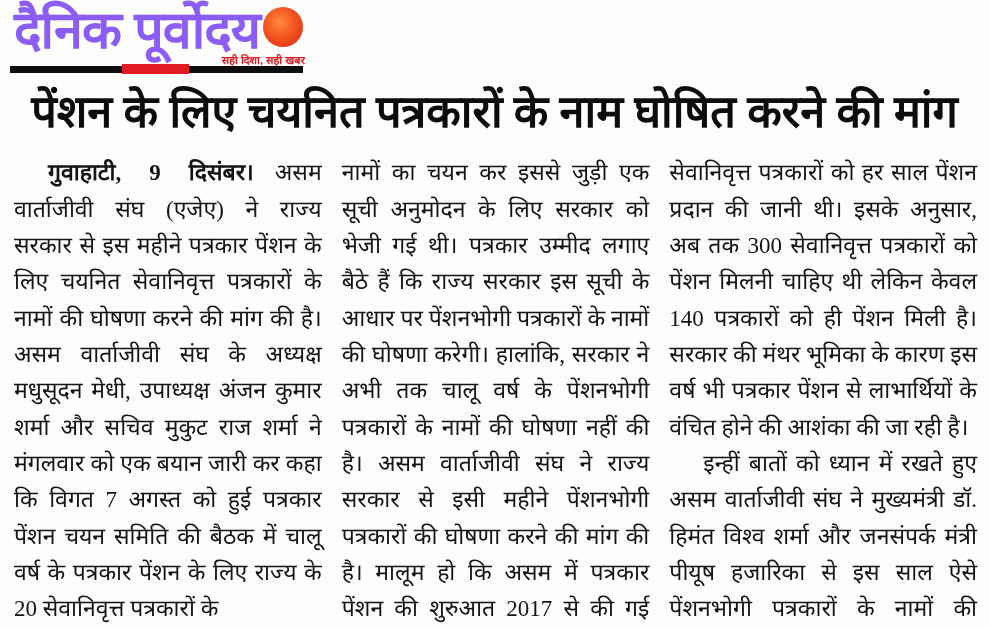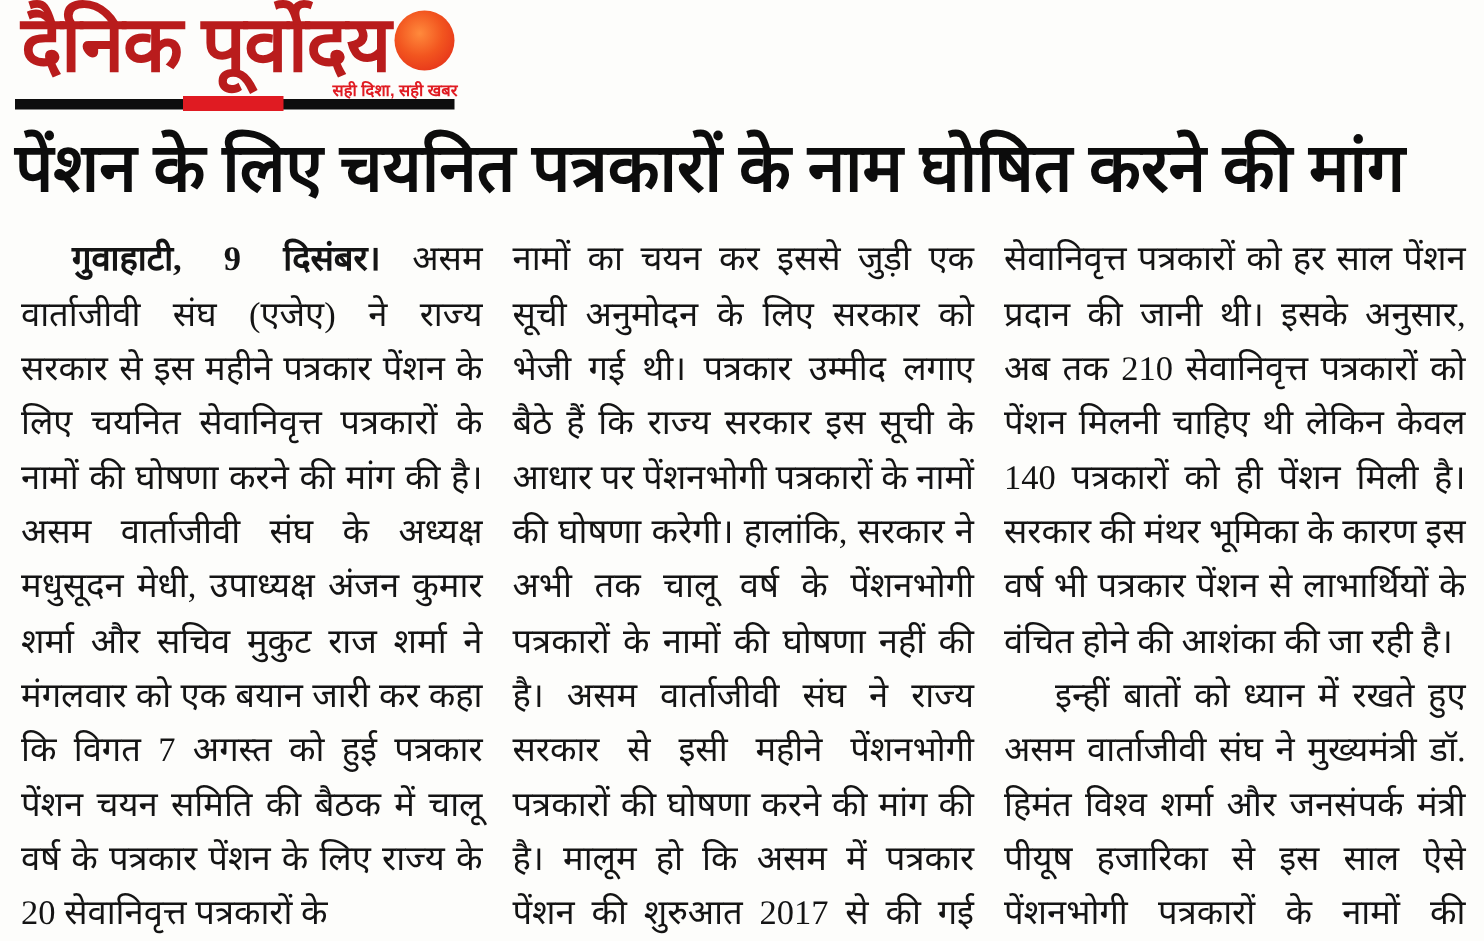--- a/index.html
+++ b/index.html
@@ -10,21 +10,21 @@
     color: #141414;
     overflow: hidden;
   }
   .page { width: 989px; height: 627px; position: relative; }
 
   
   .masthead { position: relative; height: 76px; }
   .masthead-title {
     position: absolute; left: 14px; top: 2px;
     font-size: 52px; font-weight: 800; line-height: 1.1;
-    color: #b91c1c; z-index: 2; letter-spacing: -1px;
+    color: #8b5cf6; z-index: 2; letter-spacing: -1px;
     font-family: "Liberation Sans", "DejaVu Sans", sans-serif;
   }
   .masthead-sun {
     position: absolute; left: 263px; top: 7px;
     width: 40px; height: 40px; border-radius: 50%;
     background: radial-gradient(circle at 42% 38%, #ff8a3c 0%, #f2551f 45%, #e02417 100%);
     z-index: 1;
   }
   .masthead-tagline {
     position: absolute; left: 190px; top: 52px; width: 115px;
@@ -38,21 +38,21 @@
   }
   .masthead-red-banner {
     position: absolute; left: 122px; top: 64px;
     width: 67px; height: 10px; background: #e01b22; z-index: 4;
   }
 
   
   .headline {
     padding: 4px 10px 0 10px;
     font-size: 45px; font-weight: bold; line-height: 1.45;
-    color: #0c0c0c; text-align: left; white-space: nowrap;
+    color: #0c0c0c; text-align: center; white-space: nowrap;
   }
 
   
   .body-cols {
     display: flex; gap: 20px;
     padding: 10px 12px 0 14px;
   }
   .col { flex: 1 1 0; text-align: justify; font-size: 23px; line-height: 1.58; }
   .byline {
     text-align: center; font-weight: bold; font-size: 23px;
@@ -84,18 +84,18 @@
       <p class="para-indent">
         <span class="dateline">गुवाहाटी, 9 दिसंबर।</span><span>असम वार्ताजीवी संघ (एजेए) ने राज्य सरकार से इस महीने पत्रकार पेंशन के लिए चयनित सेवानिवृत्त पत्रकारों के नामों की घोषणा करने की मांग की है। असम वार्ताजीवी संघ के अध्यक्ष मधुसूदन मेधी, उपाध्यक्ष अंजन कुमार शर्मा और सचिव मुकुट राज शर्मा ने मंगलवार को एक बयान जारी कर कहा कि विगत 7 अगस्त को हुई पत्रकार पेंशन चयन समिति की बैठक में चालू वर्ष के पत्रकार पेंशन के लिए राज्य के 20 सेवानिवृत्त पत्रकारों के</span>
       </p>
     </div>
 
     <div class="col">
       <p>नामों का चयन कर इससे जुड़ी एक सूची अनुमोदन के लिए सरकार को भेजी गई थी। पत्रकार उम्मीद लगाए बैठे हैं कि राज्य सरकार इस सूची के आधार पर पेंशनभोगी पत्रकारों के नामों की घोषणा करेगी। हालांकि, सरकार ने अभी तक चालू वर्ष के पेंशनभोगी पत्रकारों के नामों की घोषणा नहीं की है। असम वार्ताजीवी संघ ने राज्य सरकार से इसी महीने पेंशनभोगी पत्रकारों की घोषणा करने की मांग की है। मालूम हो कि असम में पत्रकार पेंशन की शुरुआत 2017 से की गई थी। इसके अनुसार, राज्य में 20</p>
     </div>
 
     <div class="col">
-      <p>सेवानिवृत्त पत्रकारों को हर साल पेंशन प्रदान की जानी थी। इसके अनुसार, अब तक 210 सेवानिवृत्त पत्रकारों को पेंशन मिलनी चाहिए थी लेकिन केवल 140 पत्रकारों को ही पेंशन मिली है। सरकार की मंथर भूमिका के कारण इस वर्ष भी पत्रकार पेंशन से लाभार्थियों के वंचित होने की आशंका की जा रही है।</p>
+      <p>सेवानिवृत्त पत्रकारों को हर साल पेंशन प्रदान की जानी थी। इसके अनुसार, अब तक 300 सेवानिवृत्त पत्रकारों को पेंशन मिलनी चाहिए थी लेकिन केवल 140 पत्रकारों को ही पेंशन मिली है। सरकार की मंथर भूमिका के कारण इस वर्ष भी पत्रकार पेंशन से लाभार्थियों के वंचित होने की आशंका की जा रही है।</p>
       <p class="para-indent">इन्हीं बातों को ध्यान में रखते हुए असम वार्ताजीवी संघ ने मुख्यमंत्री डॉ. हिमंत विश्व शर्मा और जनसंपर्क मंत्री पीयूष हजारिका से इस साल ऐसे पेंशनभोगी पत्रकारों के नामों की घोषणा करने की मांग की है।</p>
     </div>
 
   </div>
 </div>
 
 </body></html>

